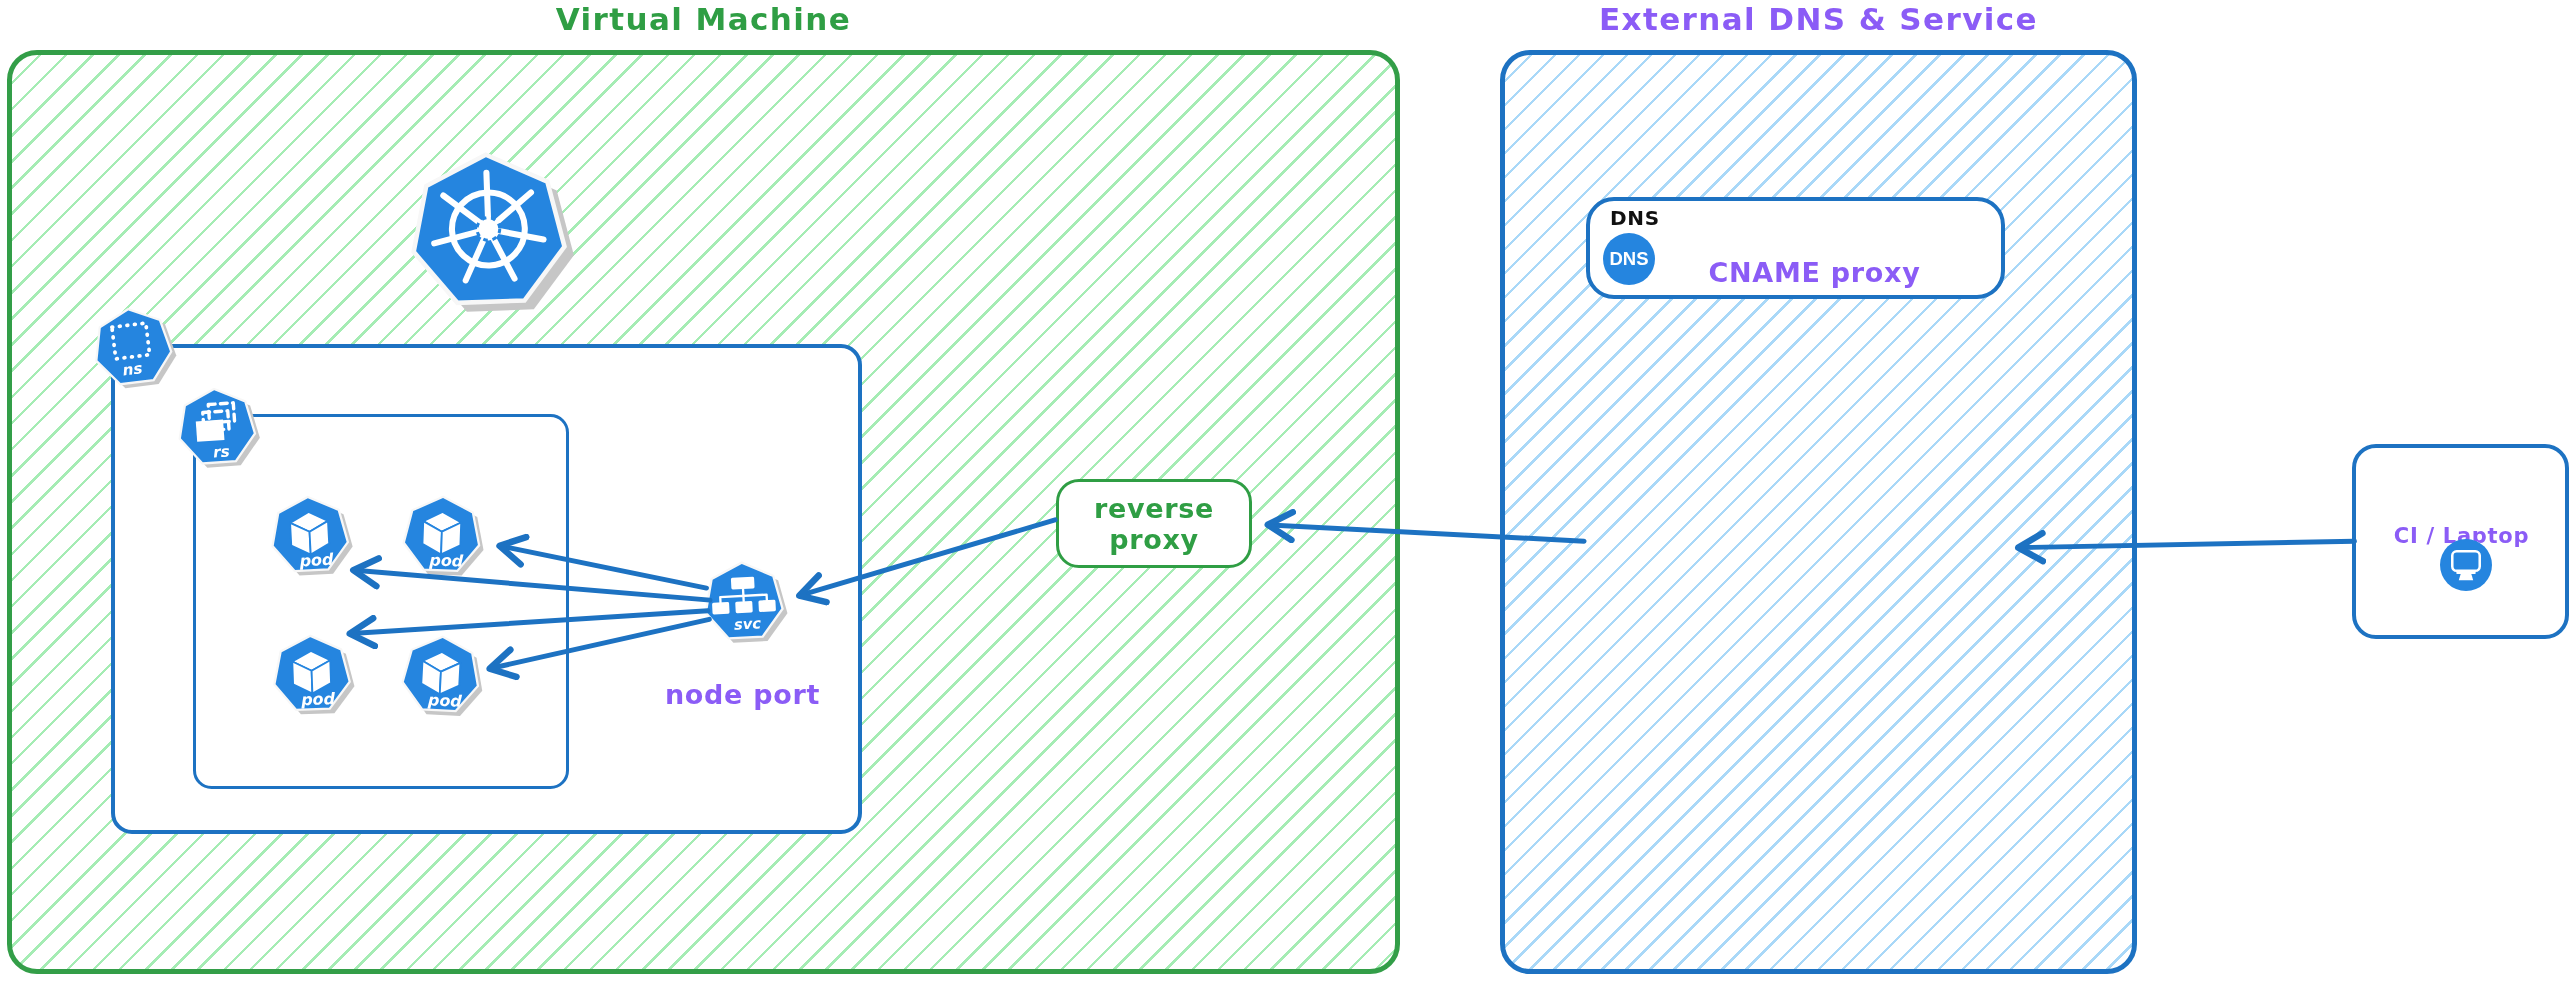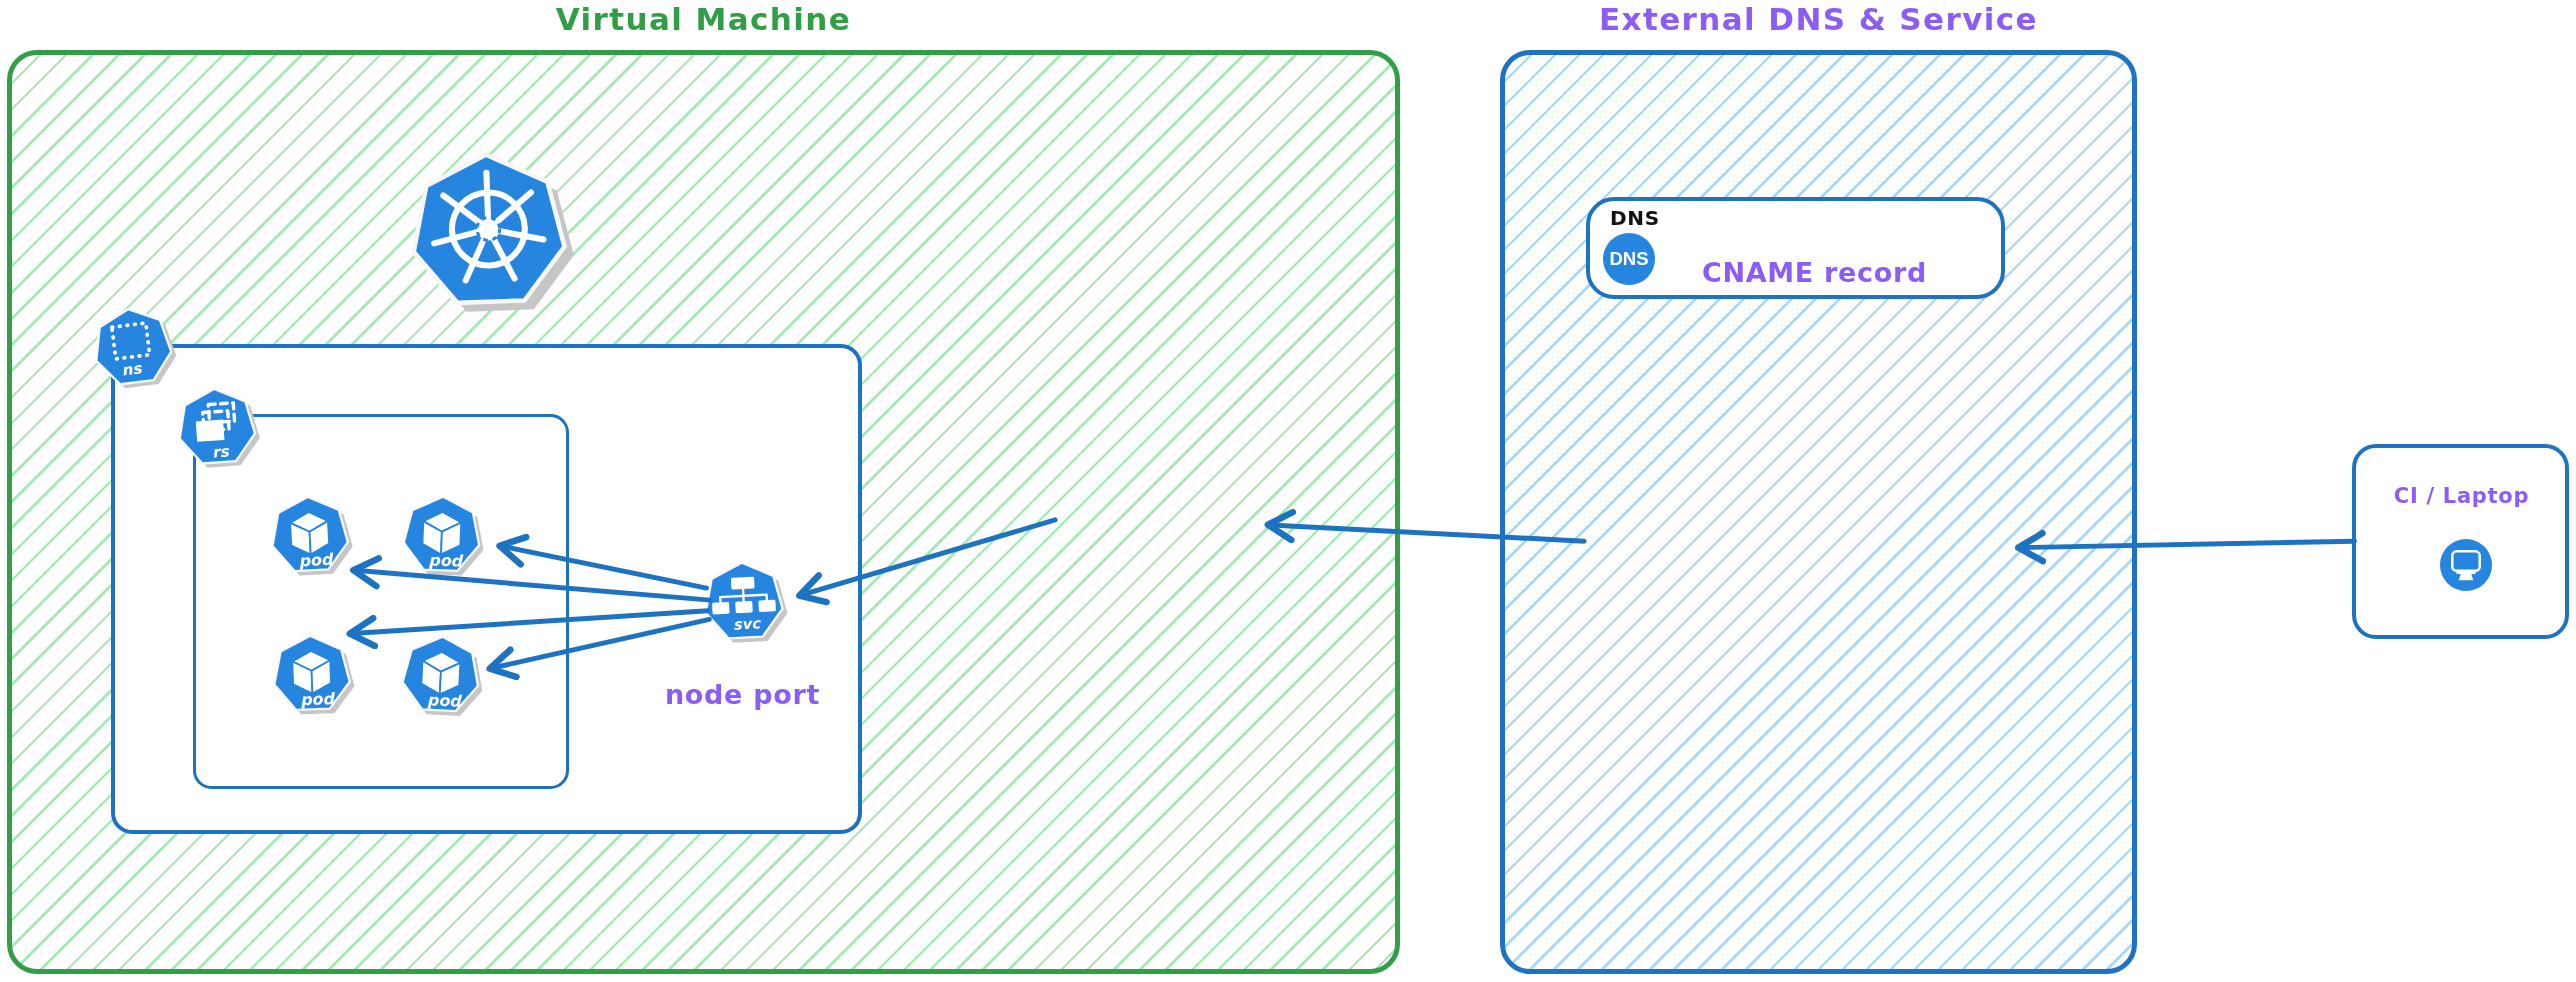--- a/index.html
+++ b/index.html
@@ -140,31 +140,34 @@
       <path class="wicon" stroke-width="3" d="M55 36 L55 45 M25 45 L85 45 M25 45 L25 52 M55 45 L55 52 M85 45 L85 52"></path>
       <rect class="wfill" x="14" y="52" width="22" height="15" rx="2"></rect>
       <rect class="wfill" x="44" y="52" width="22" height="15" rx="2"></rect>
       <rect class="wfill" x="74" y="52" width="22" height="15" rx="2"></rect>
     </g>
     <text class="hepta-label" x="41" y="88" font-size="19">svc</text>
   </svg>
 
   <div class="hw-label t-blue" style="left:650px;top:660px;width:185px;text-align:center;font-size:27px;margin-top:19px;">node port</div>
 
+  <div class="white-box b-green center-text" style="left:1056px;top:479px;width:196px;height:89px;border-width:3.6px;border-radius:23px;">
+    <span class="hw-label t-green" style="position:static;font-size:27px;">reverse proxy</span>
+  </div>
 
   <div class="white-box b-blue" style="left:1586px;top:197px;width:419px;height:102px;border-radius:28px;"></div>
   <div class="hw-label" style="left:1610px;top:206px;font-size:20px;color:#111111;">DNS</div>
   <div class="badge-circle" style="left:1603px;top:233px;width:52px;height:52px;">
     <span class="badge-text" style="font-size:18.5px;">DNS</span>
   </div>
-  <div class="hw-label t-blue" style="left:1690px;top:257px;width:249px;text-align:center;font-size:27px;">CNAME record</div>
+  <div class="hw-label t-blue" style="left:1690px;top:257px;width:249px;text-align:center;font-size:27px;">CNAME proxy</div>
 
 
   <div class="white-box b-blue" style="left:2352px;top:444px;width:217px;height:195px;border-radius:24px;"></div>
-  <div class="hw-label t-blue" style="left:2364px;top:484px;width:195px;text-align:center;font-size:21px;">CI / Laptop</div>
+  <div class="hw-label t-blue" style="left:2364px;top:524px;width:195px;text-align:center;font-size:21px;">CI / Laptop</div>
   <div class="badge-circle" style="left:2440px;top:539px;width:52px;height:52px;">
     <svg viewBox="0 0 72 72" width="52" height="52" style="position:absolute;left:0;top:0;">
       <rect x="17" y="17" width="38" height="27" rx="6" fill="none" stroke="#ffffff" stroke-width="3.5"></rect>
       <path d="M30 44 L42 44 L46 57 L26 57 Z" fill="#ffffff"></path>
       <line x1="24" y1="47" x2="48" y2="47" stroke="#ffffff" stroke-width="3" stroke-linecap="round"></line>
     </svg>
   </div>
 
   <svg class="arrow-layer" viewBox="0 0 3628 1384">
     <defs>

